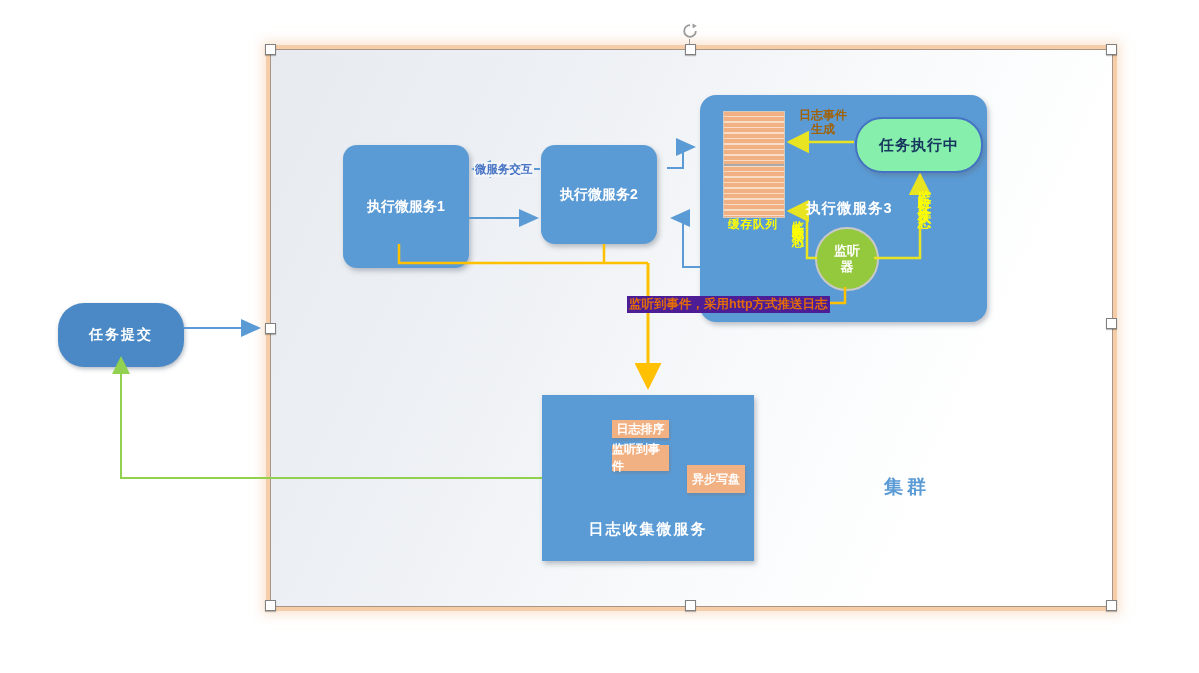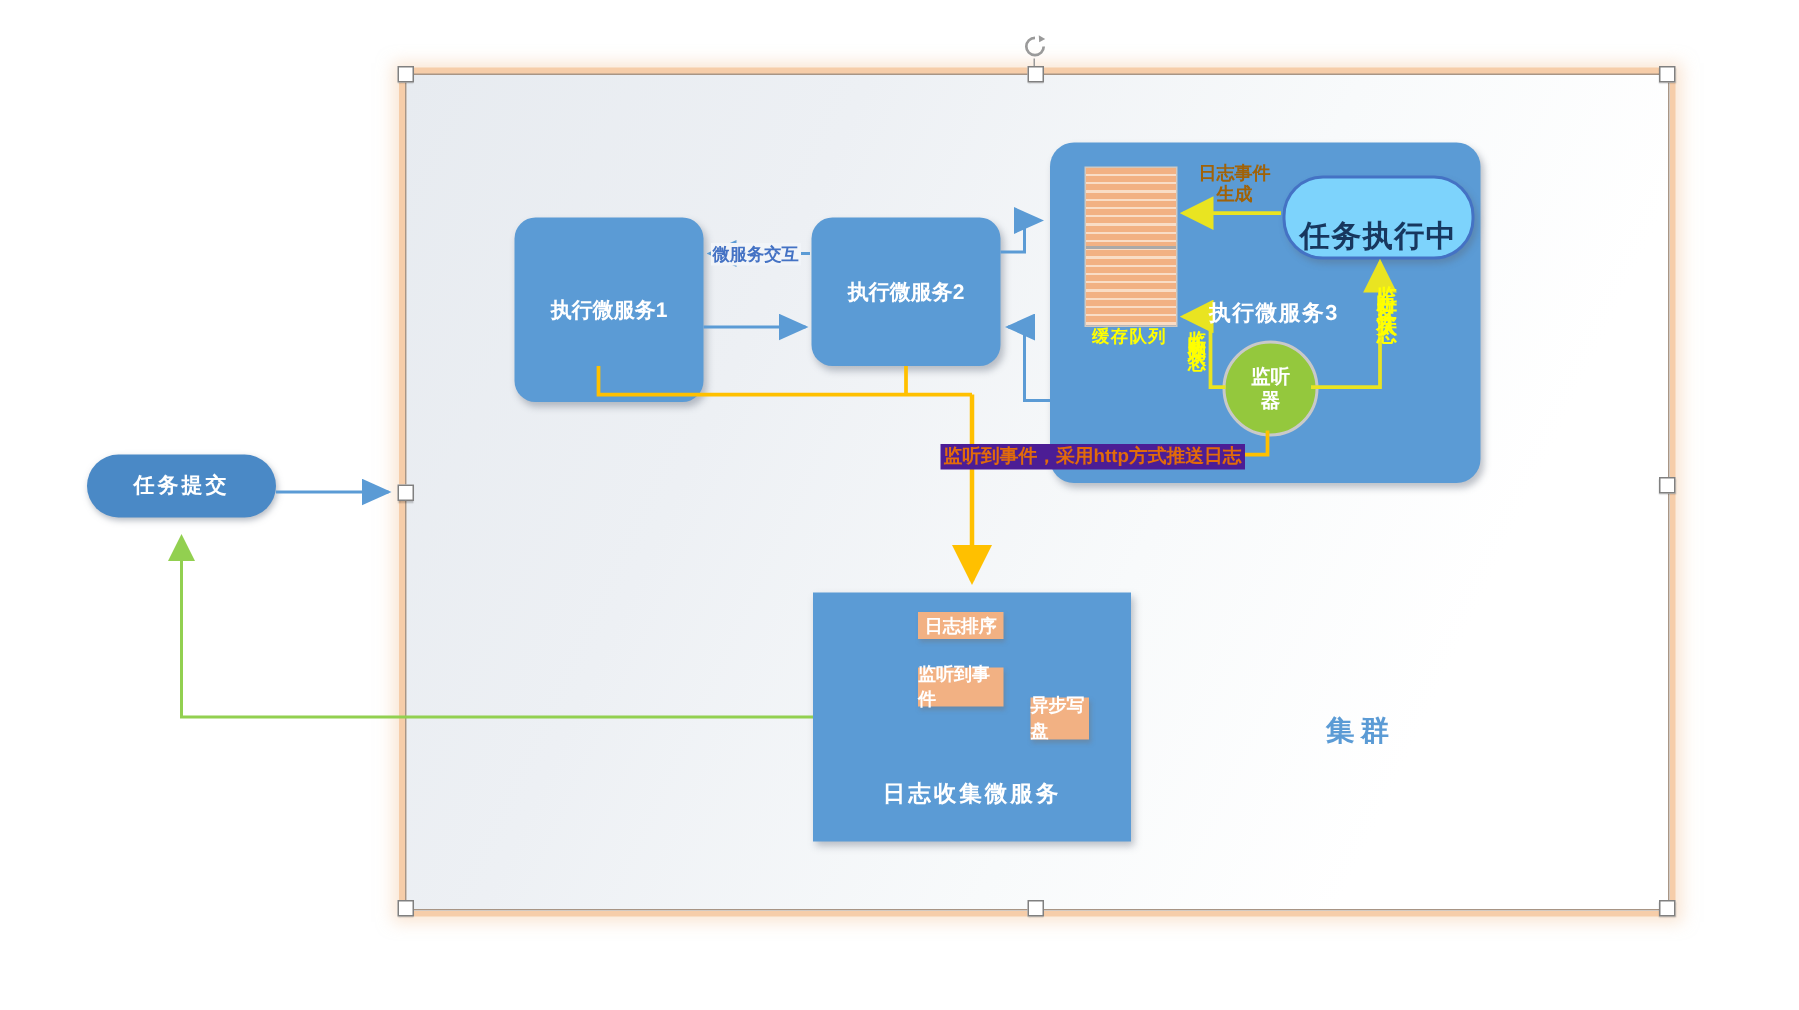--- a/index.html
+++ b/index.html
@@ -13,45 +13,45 @@
     box-shadow:0 0 0 4px #f6cda9, 0 0 10px 8px rgba(246,205,169,.5);
     z-index:1;}
 
   
   .node{position:absolute;display:flex;align-items:center;justify-content:center;
     color:#fff;font-weight:bold;text-align:center;z-index:2;}
   .blue{background:#5B9BD5;box-shadow:2px 3px 5px rgba(110,120,135,.45);}
   .rounded{border-radius:14px;}
   .stadium{border-radius:26px;}
 
-  .task-submit{left:58px;top:303px;width:126px;height:42px;background:#4A89C6;
+  .task-submit{left:58px;top:303px;width:126px;height:64px;background:#4A89C6;
     box-shadow:1px 2px 4px rgba(110,120,135,.5);font-size:14px;letter-spacing:2px;}
   .svc1{left:343px;top:145px;width:126px;height:123px;font-size:14px;}
-  .svc2{left:541px;top:145px;width:126px;height:99px;font-size:14px;}
+  .svc2{left:541px;top:145px;width:116px;height:99px;font-size:14px;}
   .svc3{left:700px;top:95px;width:287px;height:227px;border-radius:16px;}
 
   .queue{position:absolute;left:723px;top:111px;width:60px;height:105px;z-index:3;
     background:repeating-linear-gradient(to bottom,#F2B183 0px,#F2B183 4px,#f9ddc6 4px,#f9ddc6 5.5px);
     border:1px solid #cfc9c2;}
   .queue-divider{position:absolute;left:0;right:0;top:52px;height:2px;background:#a9a9a9;}
 
-  .task-running{left:855px;top:117px;width:124px;height:52px;background:#7dd3fc;
-    border:2.5px solid #4472C4;border-radius:27px;color:#17375E;font-size:20px;
-    letter-spacing:1px;z-index:3;box-shadow:2px 3px 4px rgba(90,100,115,.35);align-items:flex-end;}
+  .task-running{left:855px;top:117px;width:124px;height:52px;background:#86efac;
+    border:2.5px solid #4472C4;border-radius:27px;color:#17375E;font-size:15px;
+    letter-spacing:1px;z-index:3;box-shadow:2px 3px 4px rgba(90,100,115,.35);}
 
   .listener{left:815px;top:227px;width:60px;height:60px;border-radius:50%;
     background:#94C83D;border:2px solid #c9c9c9;z-index:3;font-size:13px;line-height:1.25;}
 
   .log-box{left:542px;top:395px;width:212px;height:166px;font-size:14px;}
   .log-module{position:absolute;background:#F2B183;color:#fff;font-weight:bold;
     font-size:12px;display:flex;align-items:center;justify-content:center;z-index:3;
     box-shadow:1px 2px 3px rgba(120,110,100,.35);}
-  .mod-sort{left:612px;top:408px;width:57px;height:18px;}
+  .mod-sort{left:612px;top:420px;width:57px;height:18px;}
   .mod-pack{left:612px;top:445px;width:57px;height:26px;}
-  .mod-write{left:687px;top:465px;width:39px;height:28px;}
+  .mod-write{left:687px;top:465px;width:58px;height:28px;}
   .log-title{position:absolute;left:542px;top:520px;width:212px;text-align:center;
     color:#fff;font-weight:bold;font-size:15px;letter-spacing:2px;z-index:3;}
 
   
   svg.connectors{position:absolute;left:0;top:0;z-index:4;pointer-events:none;}
 
   
   .lbl{position:absolute;z-index:5;font-weight:bold;white-space:nowrap;}
   .lbl-interaction{left:474px;top:162px;font-size:11.5px;color:#4472C4;background:#f1f4f8;padding:0 1px;}
   .lbl-logevent{left:794px;top:108px;width:58px;text-align:center;color:#a16207;font-size:12px;line-height:1.2;}

